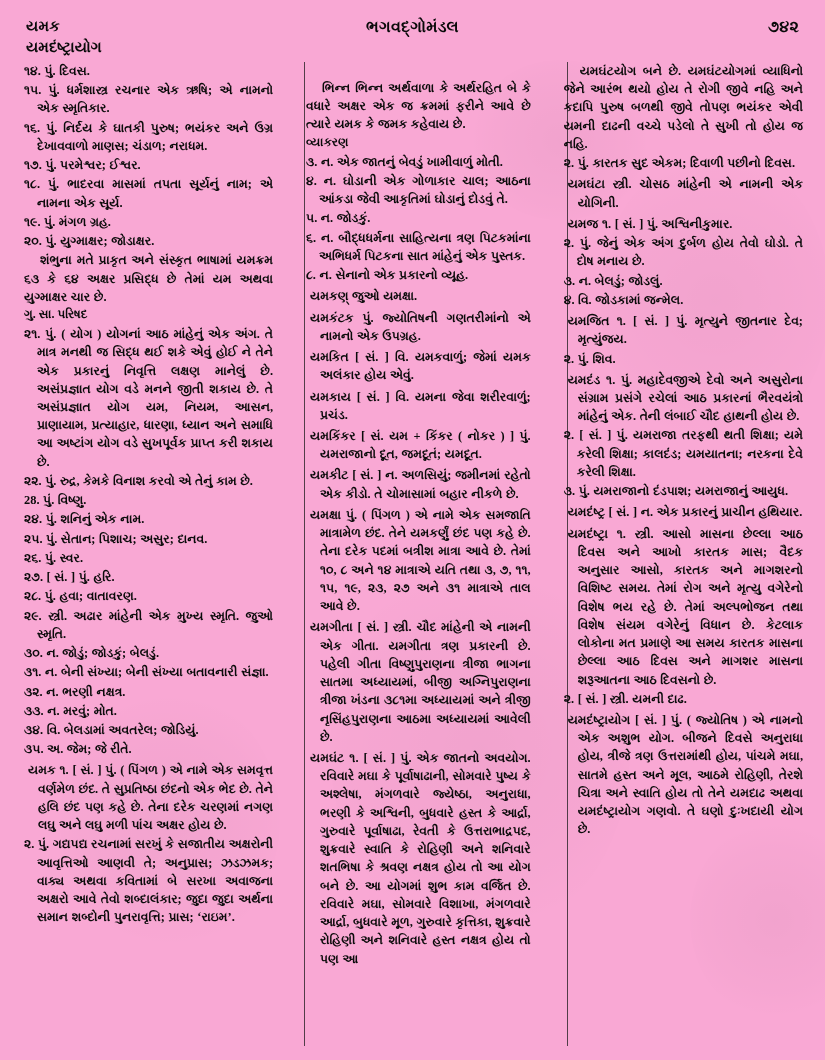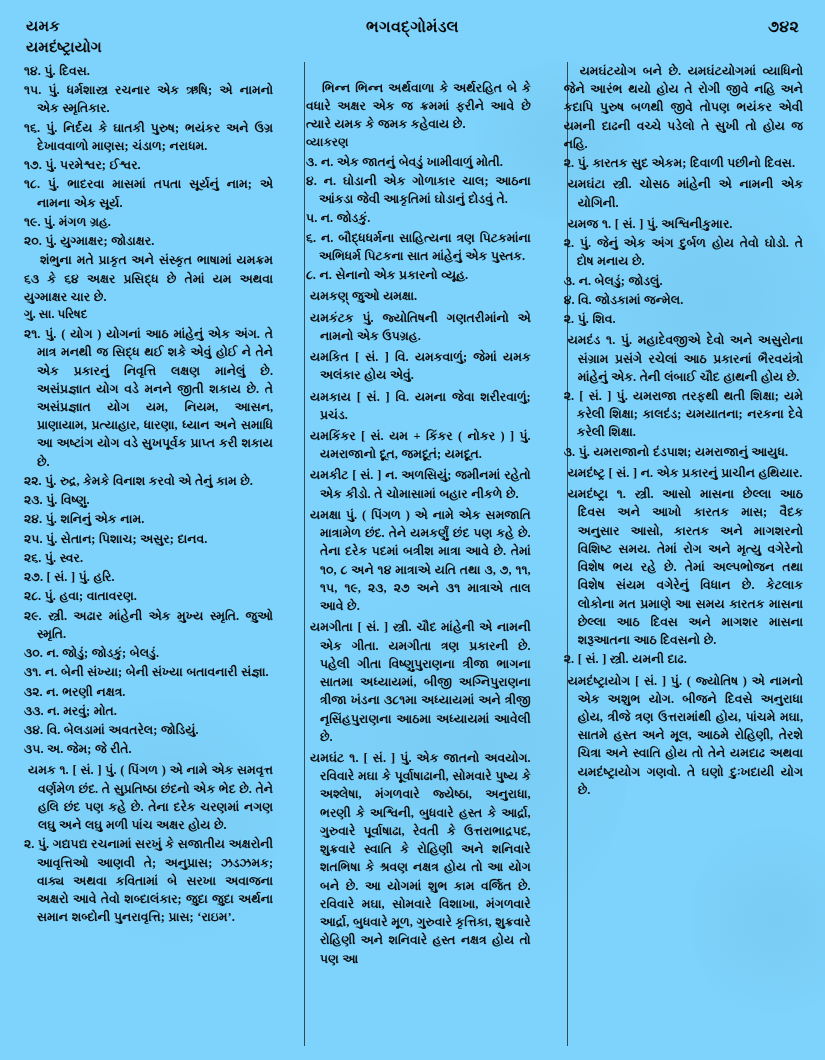--- a/index.html
+++ b/index.html
@@ -7,21 +7,21 @@
     padding: 0;
     background: #ffffff;
   }
   body {
     font-family: "Liberation Serif", "DejaVu Serif", serif;
   }
   .page {
     position: relative;
     width: 825px;
     height: 1060px;
-    background: #7dd3fc;
+    background: #f9a8d4;
     overflow: hidden;
     box-sizing: border-box;
     padding: 0;
     text-decoration: underline;
   }
   
   .scan-blotch {
     position: absolute;
     border-radius: 50%;
     background: radial-gradient(circle, rgba(0,0,0,0.030) 0%, rgba(0,0,0,0.012) 55%, rgba(0,0,0,0) 75%);
@@ -134,21 +134,21 @@
         <p class="entry">૧૫. પું. ધર્મશાસ્ત્ર રચનાર એક ઋષિ; એ નામનો એક સ્મૃતિકાર.</p>
         <p class="entry">૧૬. પું. નિર્દય કે ઘાતકી પુરુષ; ભયંકર અને ઉગ્ર દેખાવવાળો માણસ; ચંડાળ; નરાધમ.</p>
         <p class="entry">૧૭. પું. પરમેશ્વર; ઈશ્વર.</p>
         <p class="entry">૧૮. પું. ભાદરવા માસમાં તપતા સૂર્યનું નામ; એ નામના એક સૂર્ય.</p>
         <p class="entry">૧૯. પું. મંગળ ગ્રહ.</p>
         <p class="entry">૨૦. પું. યુગ્માક્ષર; જોડાક્ષર.</p>
         <p class="entry para">શંભુના મતે પ્રાકૃત અને સંસ્કૃત ભાષામાં યમક્રમ ૬૩ કે ૬૪ અક્ષર પ્રસિદ્ધ છે તેમાં યમ અથવા યુગ્માક્ષર ચાર છે.</p>
         <p class="attrib">ગુ. સા. પરિષદ</p>
         <p class="entry">૨૧. પું. ( યોગ ) યોગનાં આઠ માંહેનું એક અંગ. તે માત્ર મનથી જ સિદ્ધ થઈ શકે એવું હોઈ ને તેને એક પ્રકારનું નિવૃત્તિ લક્ષણ માનેલું છે. અસંપ્રજ્ઞાત યોગ વડે મનને જીતી શકાય છે. તે અસંપ્રજ્ઞાત યોગ યમ, નિયમ, આસન, પ્રાણાયામ, પ્રત્યાહાર, ધારણા, ધ્યાન અને સમાધિ આ અષ્ટાંગ યોગ વડે સુખપૂર્વક પ્રાપ્ત કરી શકાય છે.</p>
         <p class="entry">૨૨. પું. રુદ્ર, કેમકે વિનાશ કરવો એ તેનું કામ છે.</p>
-        <p class="entry">૨૩. પું. વિષ્ણુ.</p>
+        <p class="entry">28. પું. વિષ્ણુ.</p>
         <p class="entry">૨૪. પું. શનિનું એક નામ.</p>
         <p class="entry">૨૫. પું. સેતાન; પિશાચ; અસુર; દાનવ.</p>
         <p class="entry">૨૬. પું. સ્વર.</p>
         <p class="entry">૨૭. [ સં. ] પું. હરિ.</p>
         <p class="entry">૨૮. પું. હવા; વાતાવરણ.</p>
         <p class="entry">૨૯. સ્ત્રી. અઢાર માંહેની એક મુખ્ય સ્મૃતિ. જુઓ સ્મૃતિ.</p>
         <p class="entry">૩૦. ન. જોડું; જોડકું; બેલડું.</p>
         <p class="entry">૩૧. ન. બેની સંખ્યા; બેની સંખ્યા બતાવનારી સંજ્ઞા.</p>
         <p class="entry">૩૨. ન. ભરણી નક્ષત્ર.</p>
         <p class="entry">૩૩. ન. મરવું; મોત.</p>
@@ -176,20 +176,21 @@
         <p class="entry headword">યમઘંટ ૧. [ સં. ] પું. એક જાતનો અવયોગ. રવિવારે મઘા કે પૂર્વાષાઢાની, સોમવારે પુષ્ય કે અશ્લેષા, મંગળવારે જ્યેષ્ઠા, અનુરાધા, ભરણી કે અશ્વિની, બુધવારે હસ્ત કે આર્દ્રા, ગુરુવારે પૂર્વાષાઢા, રેવતી કે ઉત્તરાભાદ્રપદ, શુક્રવારે સ્વાતિ કે રોહિણી અને શનિવારે શતભિષા કે શ્રવણ નક્ષત્ર હોય તો આ યોગ બને છે. આ યોગમાં શુભ કામ વર્જિત છે. રવિવારે મઘા, સોમવારે વિશાખા, મંગળવારે આર્દ્રા, બુધવારે મૂળ, ગુરુવારે કૃત્તિકા, શુક્રવારે રોહિણી અને શનિવારે હસ્ત નક્ષત્ર હોય તો પણ આ</p>
       </div>
     <div class="col col-3">
         <p class="entry para">યમઘંટયોગ બને છે. યમઘંટયોગમાં વ્યાધિનો જેને આરંભ થયો હોય તે રોગી જીવે નહિ અને કદાપિ પુરુષ બળથી જીવે તોપણ ભયંકર એવી યમની દાઢની વચ્ચે પડેલો તે સુખી તો હોય જ નહિ.</p>
         <p class="entry">૨. પું. કારતક સુદ એકમ; દિવાળી પછીનો દિવસ.</p>
         <p class="entry headword">યમઘંટા સ્ત્રી. ચોસઠ માંહેની એ નામની એક યોગિની.</p>
         <p class="entry headword">યમજ ૧. [ સં. ] પું. અશ્વિનીકુમાર.</p>
         <p class="entry">૨. પું. જેનું એક અંગ દુર્બળ હોય તેવો ઘોડો. તે દોષ મનાય છે.</p>
         <p class="entry">૩. ન. બેલડું; જોડલું.</p>
         <p class="entry">૪. વિ. જોડકામાં જન્મેલ.</p>
+        <p class="entry headword">યમજિત ૧. [ સં. ] પું. મૃત્યુને જીતનાર દેવ; મૃત્યુંજય.</p>
         <p class="entry">૨. પું. શિવ.</p>
         <p class="entry headword">યમદંડ ૧. પું. મહાદેવજીએ દેવો અને અસુરોના સંગ્રામ પ્રસંગે રચેલાં આઠ પ્રકારનાં ભૈરવયંત્રો માંહેનું એક. તેની લંબાઈ ચૌદ હાથની હોય છે.</p>
         <p class="entry">૨. [ સં. ] પું. યમરાજા તરફથી થતી શિક્ષા; યમે કરેલી શિક્ષા; કાલદંડ; યમયાતના; નરકના દેવે કરેલી શિક્ષા.</p>
         <p class="entry">૩. પું. યમરાજાનો દંડપાશ; યમરાજાનું આયુધ.</p>
         <p class="entry headword">યમદંષ્ટ્ર [ સં. ] ન. એક પ્રકારનું પ્રાચીન હથિયાર.</p>
         <p class="entry headword">યમદંષ્ટ્રા ૧. સ્ત્રી. આસો માસના છેલ્લા આઠ દિવસ અને આખો કારતક માસ; વૈદક અનુસાર આસો, કારતક અને માગશરનો વિશિષ્ટ સમય. તેમાં રોગ અને મૃત્યુ વગેરેનો વિશેષ ભય રહે છે. તેમાં અલ્પભોજન તથા વિશેષ સંયમ વગેરેનું વિધાન છે. કેટલાક લોકોના મત પ્રમાણે આ સમય કારતક માસના છેલ્લા આઠ દિવસ અને માગશર માસના શરૂઆતના આઠ દિવસનો છે.</p>
         <p class="entry">૨. [ સં. ] સ્ત્રી. યમની દાઢ.</p>
         <p class="entry headword">યમદંષ્ટ્રાયોગ [ સં. ] પું. ( જ્યોતિષ ) એ નામનો એક અશુભ યોગ. બીજને દિવસે અનુરાધા હોય, ત્રીજે ત્રણ ઉત્તરામાંથી હોય, પાંચમે મઘા, સાતમે હસ્ત અને મૂલ, આઠમે રોહિણી, તેરશે ચિત્રા અને સ્વાતિ હોય તો તેને યમદાઢ અથવા યમદંષ્ટ્રાયોગ ગણવો. તે ઘણો દુઃખદાયી યોગ છે.</p>
       </div>
   </div>

